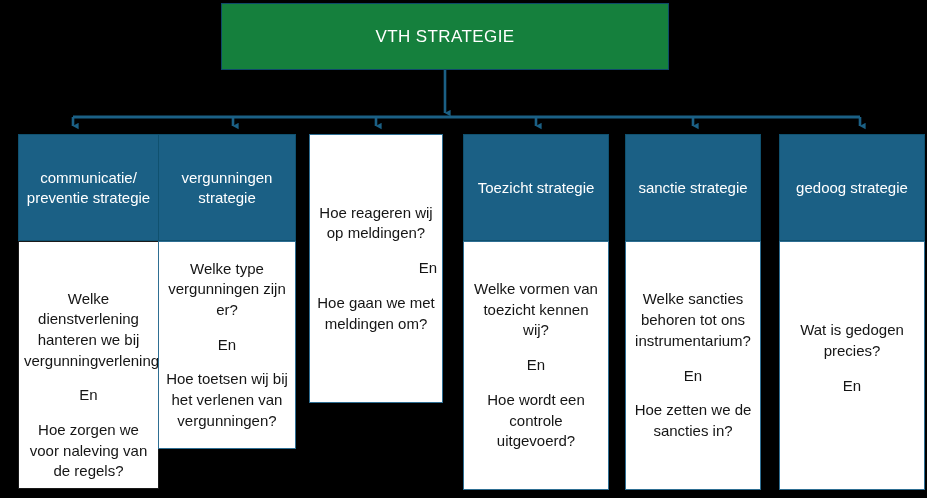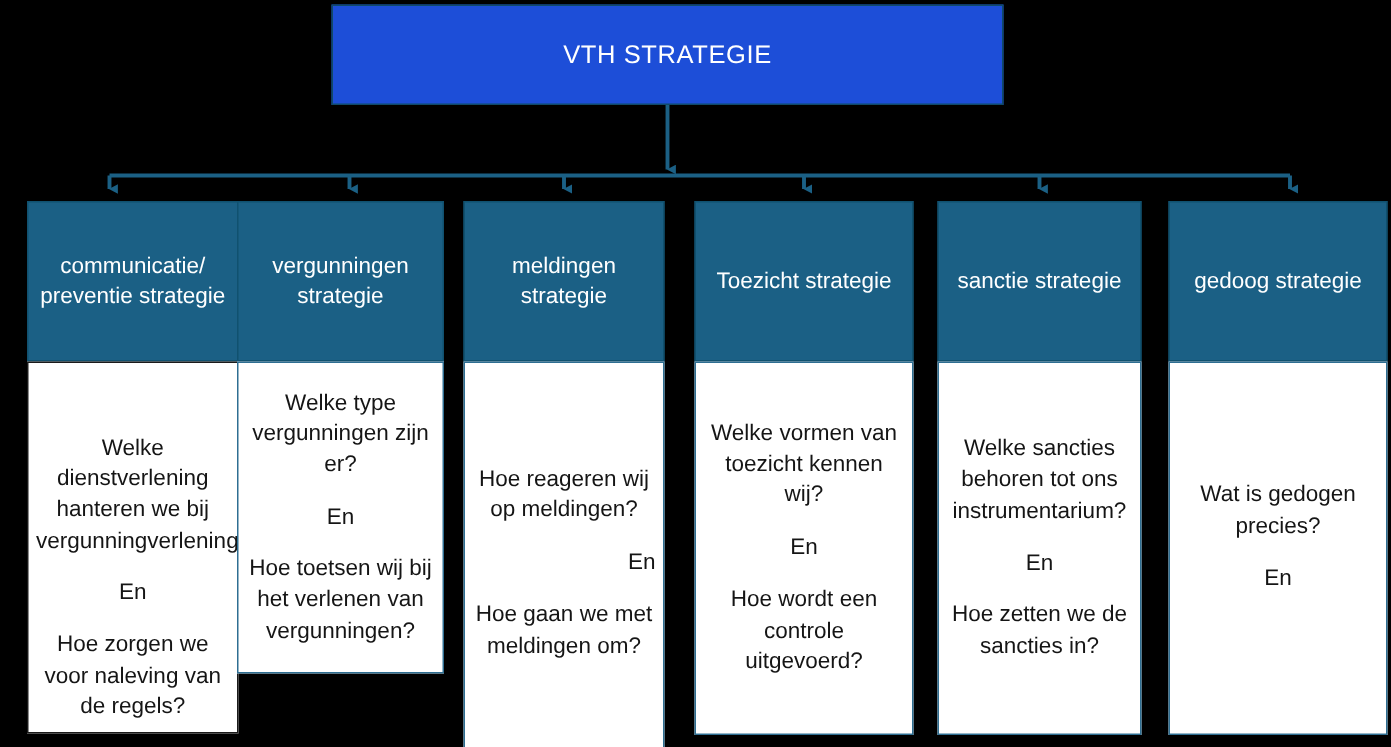--- a/index.html
+++ b/index.html
@@ -25,21 +25,21 @@
     background: #000000;
   }
 
   
   .root-node {
     position: absolute;
     left: 221px;
     top: 3px;
     width: 448px;
     height: 67px;
-    background: #1d4ed8;
+    background: #15803d;
     border: 1px solid #0f4a69;
     box-sizing: border-box;
     display: flex;
     align-items: center;
     justify-content: center;
   }
   .root-title {
     color: #ffffff;
     font-size: 17px;
     letter-spacing: 0.4px;
@@ -167,23 +167,20 @@
       <span class="col-header-label">vergunningen strategie</span>
     </div>
     <div class="col-body">
       <div class="q-text">Welke type vergunningen zijn er?</div>
       <div class="q-conn">En</div>
       <div class="q-text">Hoe toetsen wij bij het verlenen van vergunningen?</div>
     </div>
   </div>
 
   <div class="column" id="col-2">
-    <div class="col-header">
-      <span class="col-header-label">meldingen strategie</span>
-    </div>
     <div class="col-body">
       <div class="q-text">Hoe reageren wij op meldingen?</div>
       <div class="q-conn">En</div>
       <div class="q-text">Hoe gaan we met meldingen om?</div>
     </div>
   </div>
 
   <div class="column" id="col-3">
     <div class="col-header">
       <span class="col-header-label">Toezicht strategie</span>

